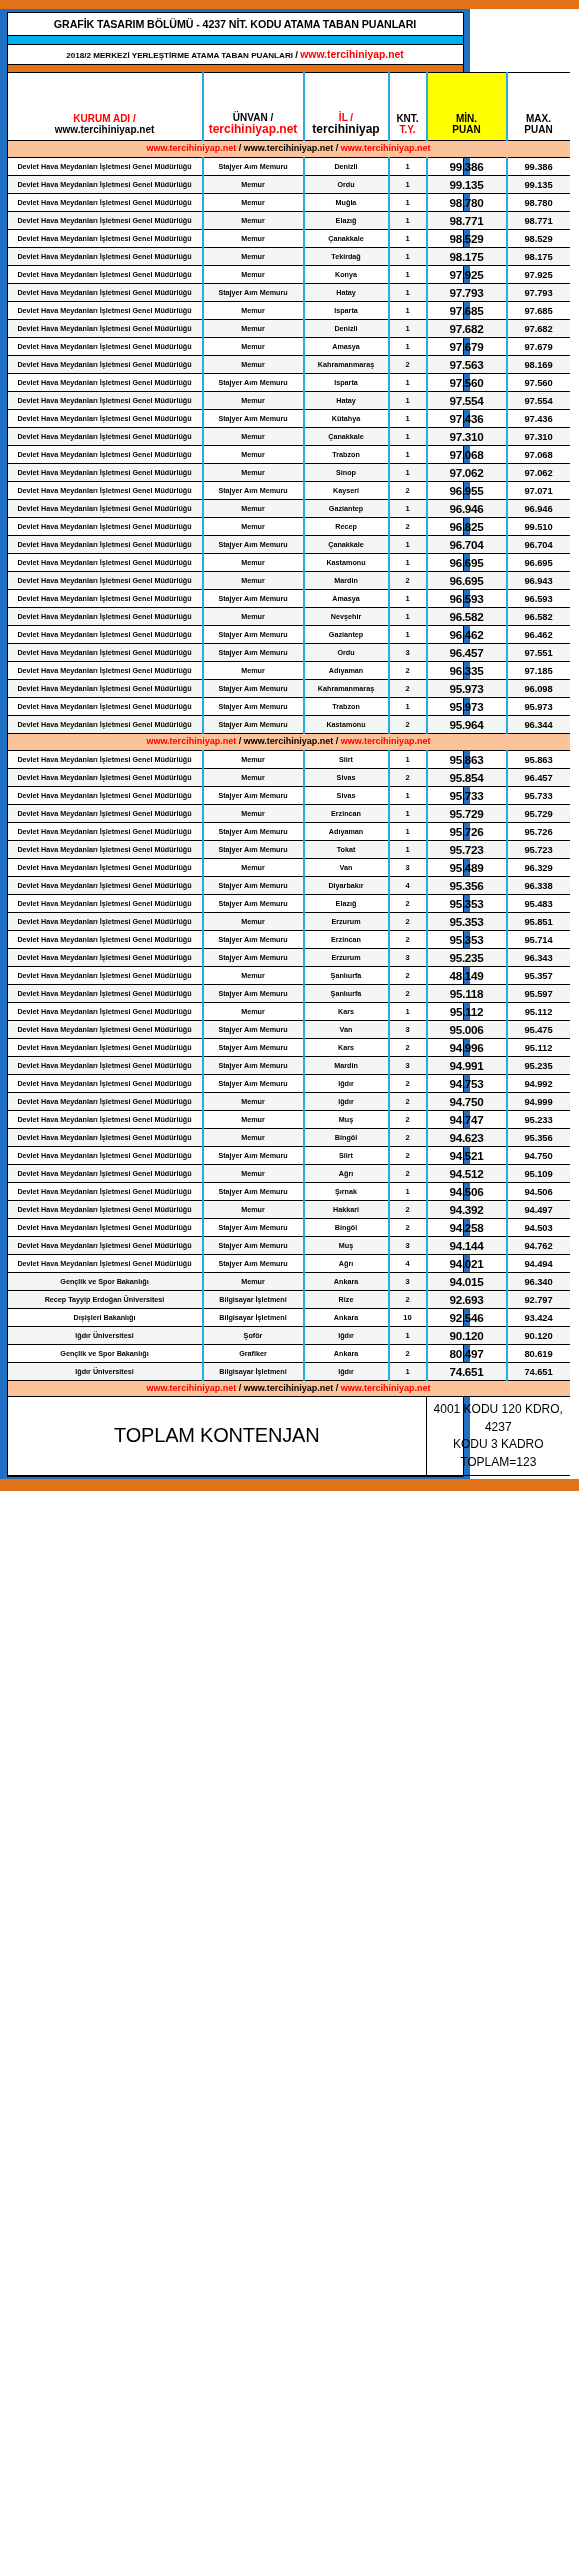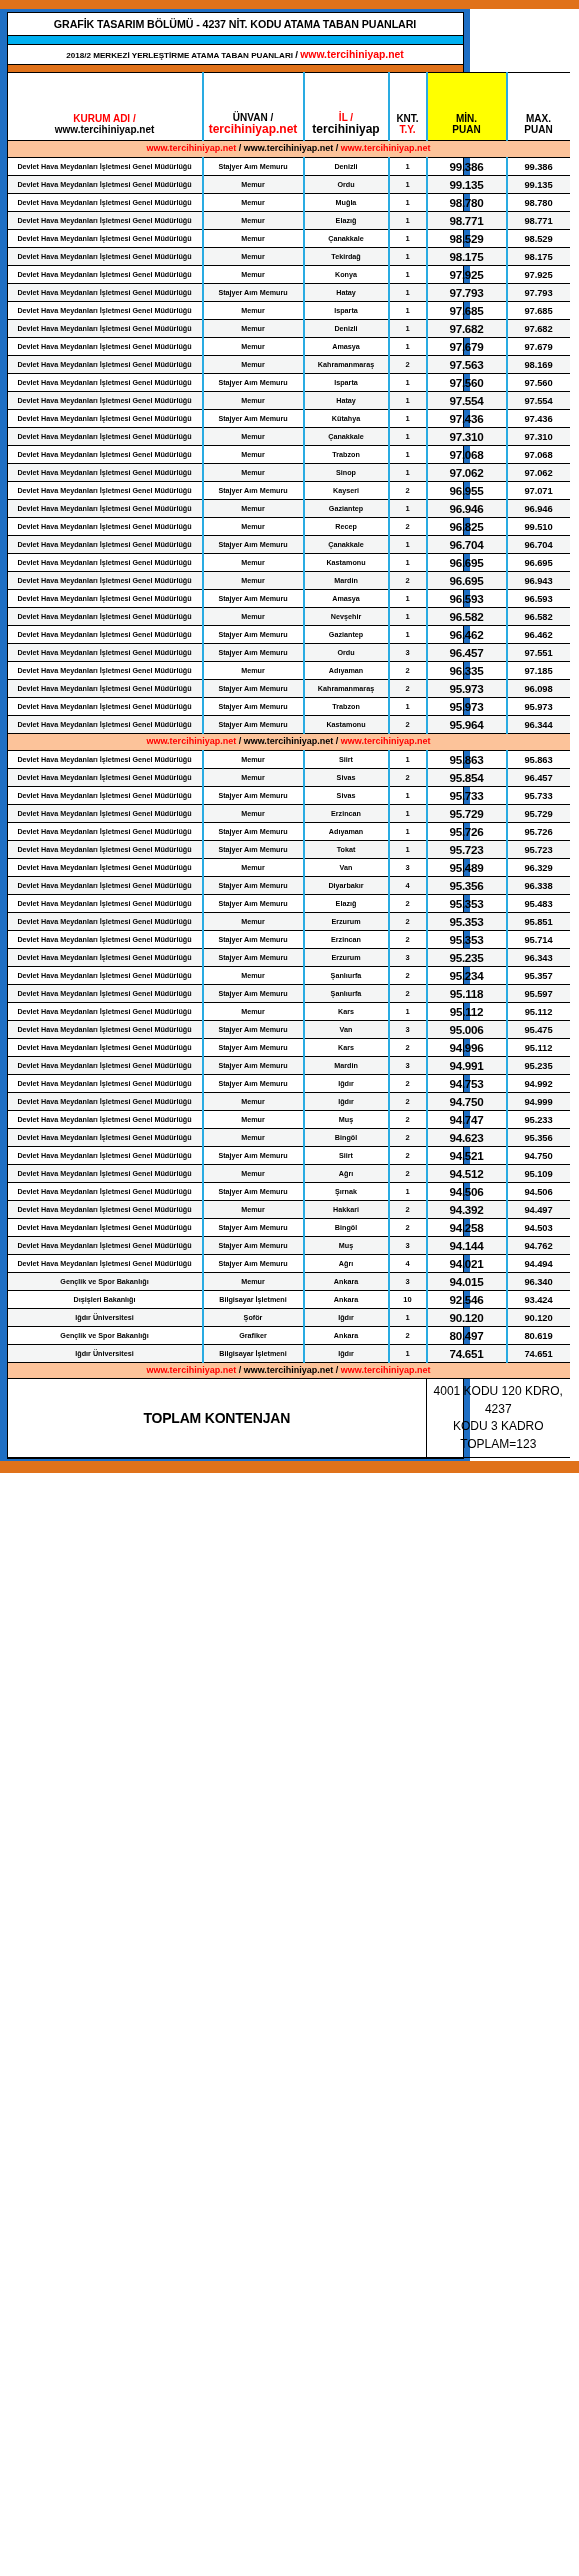--- a/index.html
+++ b/index.html
@@ -145,22 +145,22 @@
     font-weight: bold;
     letter-spacing: -0.1px;
   }
   
   .footer-row td {
     border-top: 1.3px solid #000;
     border-bottom: 1.3px solid #000;
     vertical-align: middle;
   }
   .toplam {
-    font-size: 14px;
-    font-weight: bold;
+    font-size: 20px;
+    font-weight: normal;
     text-align: center;
     padding: 6.5px 0 7.2px 0;
     letter-spacing: -0.2px;
     margin-top: 32px;
   }
   .kadro {
     font-size: 12px;
     font-weight: normal;
     text-align: center;
     line-height: 1.45;
@@ -585,21 +585,21 @@
               <td class="il sepL">Erzurum</td>
               <td class="knt sepL">3</td>
               <td class="minp sepL">95.235</td>
               <td class="maxp sepL">96.343</td>
             </tr>
             <tr class="data">
               <td class="kurum">Devlet Hava Meydanları İşletmesi Genel Müdürlüğü</td>
               <td class="unvan sepL">Memur</td>
               <td class="il sepL">Şanlıurfa</td>
               <td class="knt sepL">2</td>
-              <td class="minp sepL">95.234</td>
+              <td class="minp sepL">48.149</td>
               <td class="maxp sepL">95.357</td>
             </tr>
             <tr class="data alt">
               <td class="kurum">Devlet Hava Meydanları İşletmesi Genel Müdürlüğü</td>
               <td class="unvan sepL">Stajyer Aım Memuru</td>
               <td class="il sepL">Şanlıurfa</td>
               <td class="knt sepL">2</td>
               <td class="minp sepL">95.118</td>
               <td class="maxp sepL">95.597</td>
             </tr>
@@ -723,20 +723,28 @@
               <td class="minp sepL">94.021</td>
               <td class="maxp sepL">94.494</td>
             </tr>
             <tr class="data alt">
               <td class="kurum">Gençlik ve Spor Bakanlığı</td>
               <td class="unvan sepL">Memur</td>
               <td class="il sepL">Ankara</td>
               <td class="knt sepL">3</td>
               <td class="minp sepL">94.015</td>
               <td class="maxp sepL">96.340</td>
+            </tr>
+            <tr class="data alt">
+              <td class="kurum">Recep Tayyip Erdoğan Üniversitesi</td>
+              <td class="unvan sepL">Bilgisayar İşletmeni</td>
+              <td class="il sepL">Rize</td>
+              <td class="knt sepL">2</td>
+              <td class="minp sepL">92.693</td>
+              <td class="maxp sepL">92.797</td>
             </tr>
             <tr class="data">
               <td class="kurum">Dışişleri Bakanlığı</td>
               <td class="unvan sepL">Bilgisayar İşletmeni</td>
               <td class="il sepL">Ankara</td>
               <td class="knt sepL">10</td>
               <td class="minp sepL">92.546</td>
               <td class="maxp sepL">93.424</td>
             </tr>
             <tr class="data alt">

